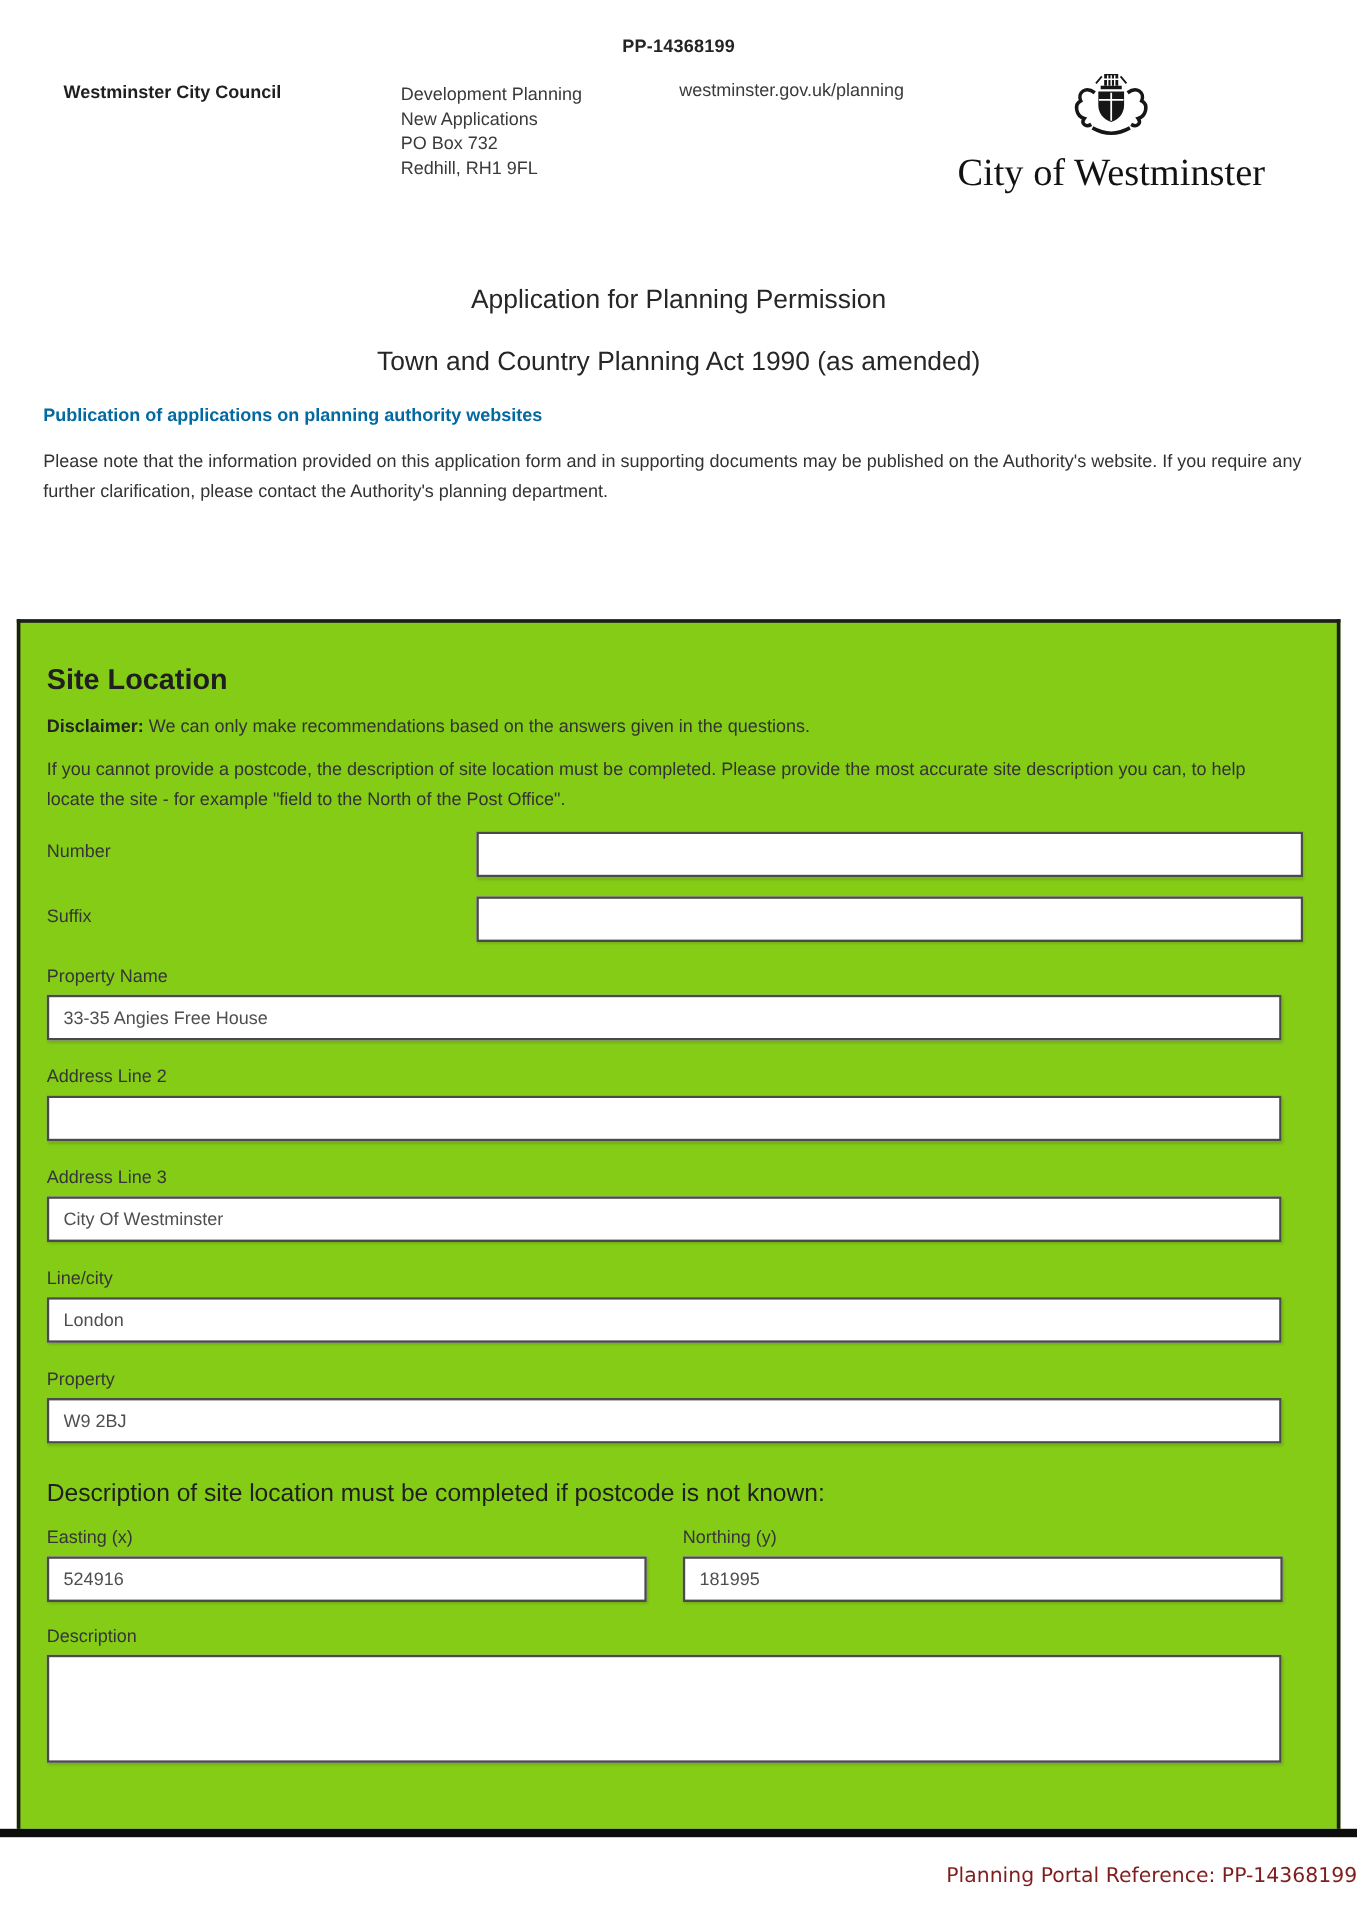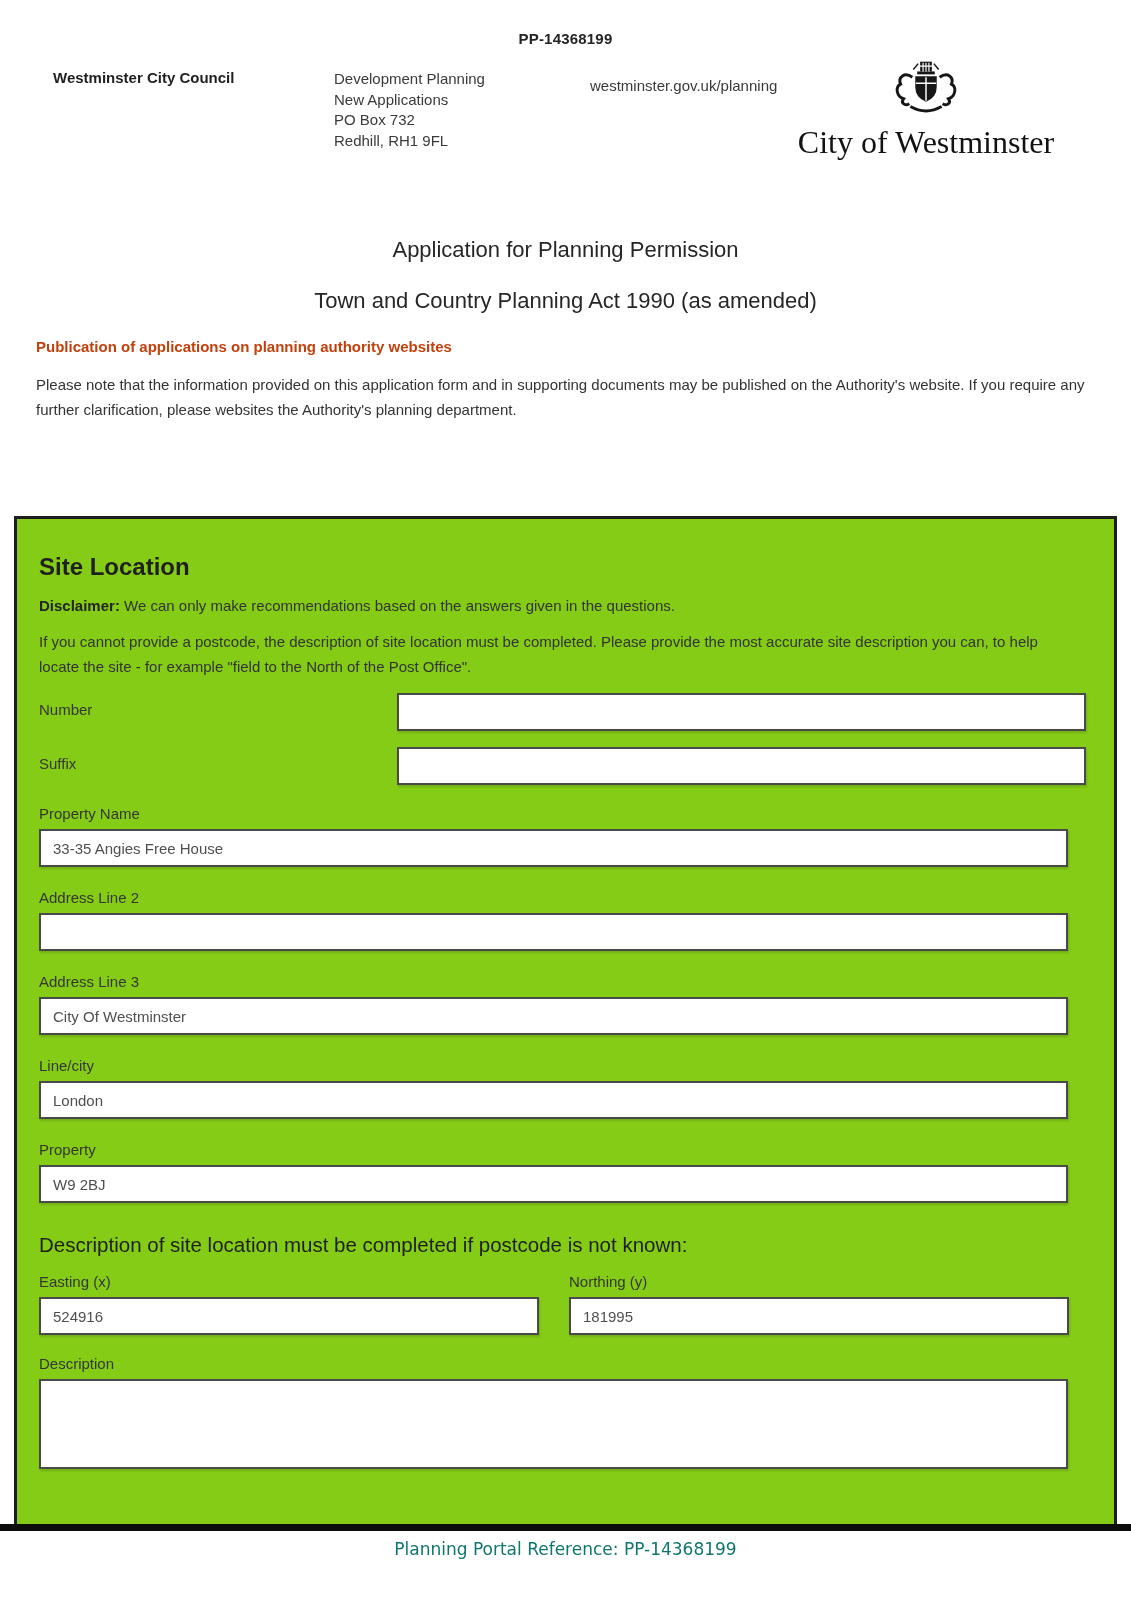--- a/index.html
+++ b/index.html
@@ -22,37 +22,37 @@
     font-size: 15px;
     font-weight: bold;
     color: #242424;
     letter-spacing: 0.2px;
   }
 
   
   .header { position: relative; height: 130px; margin-top: 20px; font-size: 15px; color: #333; }
   .council  { position: absolute; left: 53px;  top: 2px; font-weight: bold; color: #1f1f1f; }
   .dept     { position: absolute; left: 334px; top: 2px; line-height: 20.5px; color: #3a3a3a; }
-  .website  { position: absolute; left: 566px; top: 10px; color: #3a3a3a; margin-left: 24px; }
+  .website  { position: absolute; left: 566px; top: 0; color: #3a3a3a; }
   .logo     { position: absolute; left: 780px; top: -6px; width: 292px; text-align: center; }
   .logo svg { display: inline-block; }
   .logo-text {
     font-family: "Liberation Serif", serif;
     font-size: 32px;
     color: #121212;
     margin-top: 4px;
     white-space: nowrap;
   }
 
   
   .title    { margin-top: 40px; text-align: center; font-size: 22px; font-weight: normal; color: #262626; }
   .subtitle { margin-top: 25px; text-align: center; font-size: 22px; font-weight: normal; color: #262626; }
 
   
-  .pub-heading { margin: 24px 0 0 36px; font-size: 15px; font-weight: bold; color: #c2410c; }
+  .pub-heading { margin: 24px 0 0 36px; font-size: 15px; font-weight: bold; color: #0369a1; }
   .pub-body    { margin: 17px 0 0 36px; width: 1062px; font-size: 15px; line-height: 25px; color: #333; }
 
   
   .site-box {
     margin: 94px 0 0 14px;
     width: 1103px;
     height: 1008px;
     border: 3px solid #1d1d1d;
     border-bottom: none;
     padding: 34px 28px 0 22px;
@@ -95,25 +95,25 @@
   .coord  { width: 500px; }
   .coord + .coord { margin-left: 30px; }
   .coord input.box { margin-top: 7px; width: 100%; }
 
   .desc-field { margin-top: 20px; }
   .desc-field textarea.box { margin-top: 7px; width: 1029px; height: 90px; resize: none; }
 
   
   .divider { width: 1131px; height: 7px; background: #0d0d0d; }
   .footer  {
-    margin-top: 8px;
-    text-align: center;
+    margin-top: 22px;
+    text-align: right;
     font-family: "DejaVu Sans", sans-serif;
     font-size: 17px;
-    color: #0f766e;
+    color: #7f1d1d;
   }
 </style>
 </head>
 <body>
 
 <div class="page">
 
   <div class="pp-ref">PP-14368199</div>
 
   <div class="header">
@@ -142,21 +142,21 @@
         </svg>
       </span>
       <div class="logo-text">City of Westminster</div>
     </div>
   </div>
 
   <h1 class="title">Application for Planning Permission</h1>
   <h2 class="subtitle">Town and Country Planning Act 1990 (as amended)</h2>
 
   <div class="pub-heading">Publication of applications on planning authority websites</div>
-  <p class="pub-body">Please note that the information provided on this application form and in supporting documents may be published on the Authority's website. If you require any further clarification, please websites the Authority's planning department.</p>
+  <p class="pub-body">Please note that the information provided on this application form and in supporting documents may be published on the Authority's website. If you require any further clarification, please contact the Authority's planning department.</p>
 
   <section class="site-box">
     <h3 class="section-heading">Site Location</h3>
 
     <p class="disclaimer"><b>Disclaimer:</b> <span>We can only make recommendations based on the answers given in the questions.</span></p>
 
     <p class="intro">If you cannot provide a postcode, the description of site location must be completed. Please provide the most accurate site description you can, to help locate the site - for example "field to the North of the Post Office".</p>
 
     <div class="row-side">
       <label class="field-label">Number</label>

